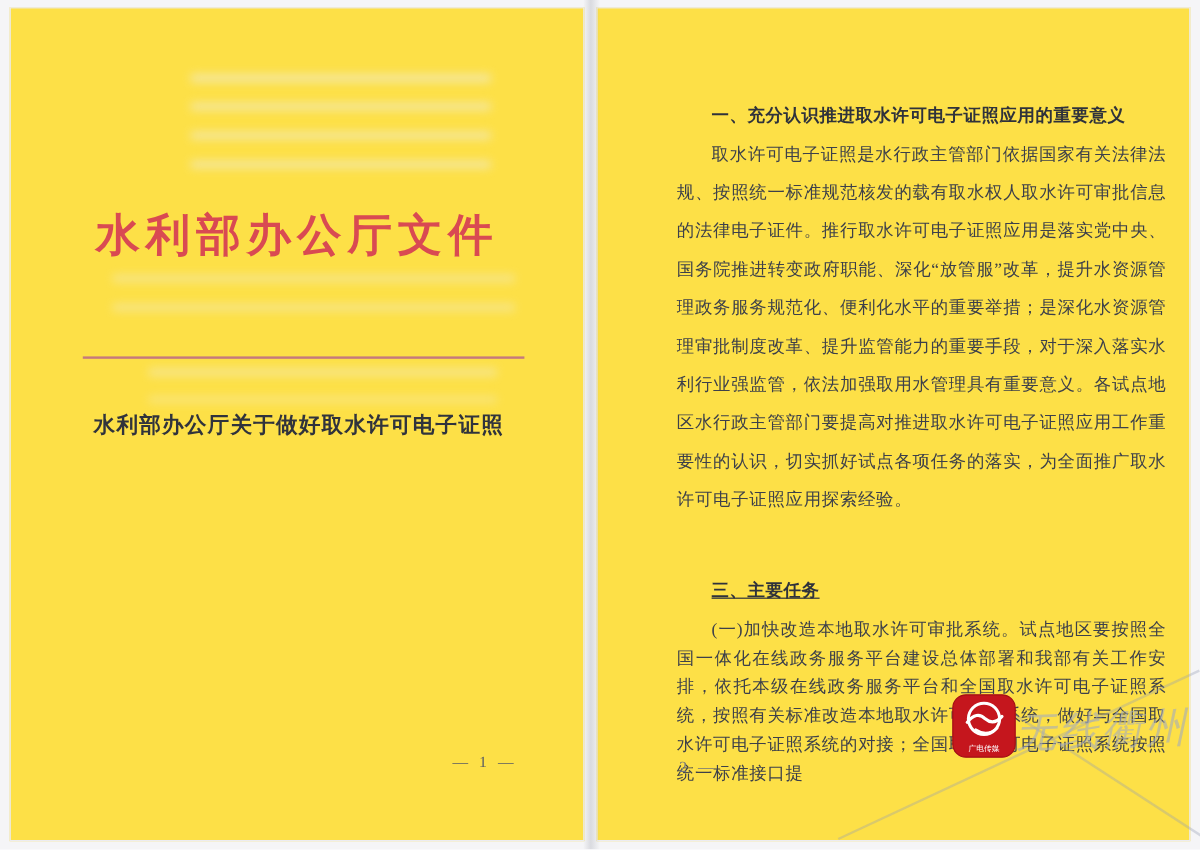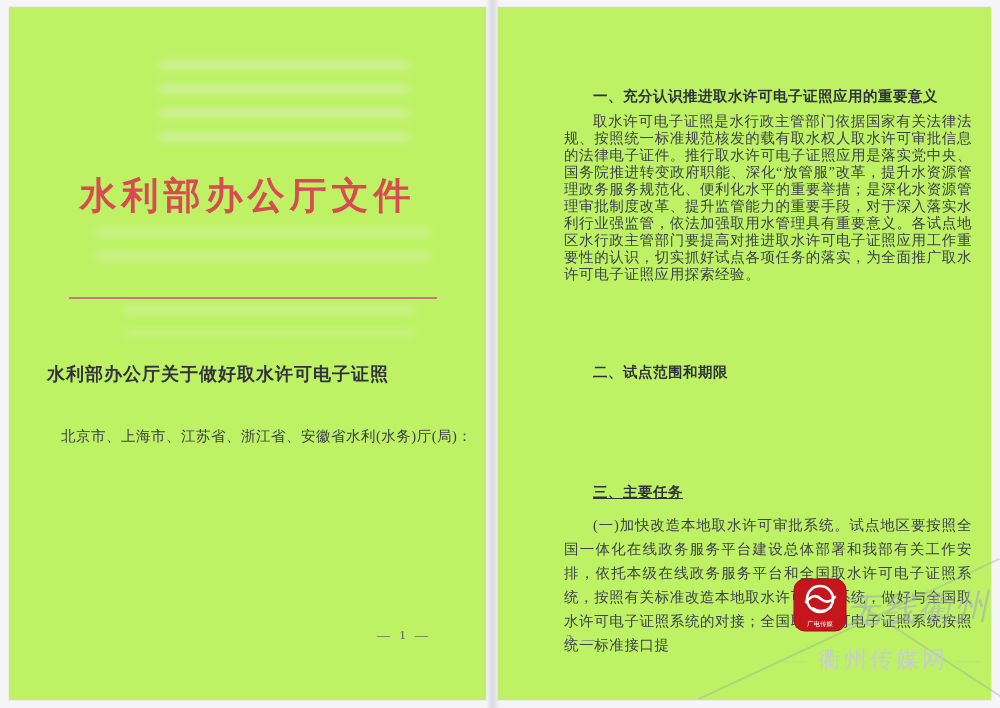--- a/index.html
+++ b/index.html
@@ -3,53 +3,53 @@
 <meta charset="utf-8">
 <style>
   html,body{margin:0;padding:0;}
   .canvas{
     position:relative;width:1000px;height:708px;overflow:hidden;
     background:#f5f5f7;
     font-family:"Liberation Serif","DejaVu Serif",serif;
     color:#3a3d47;
   }
   .page{
-    position:absolute;top:6px;height:695px;background:#bef264;
+    position:absolute;top:6px;height:695px;background:#fde047;
     border:1px solid #ececf1;box-sizing:border-box;z-index:1;
   }
   .page--1{left:8px;width:479px;}
   .page--2{left:497px;width:495px;}
   .seam{
     position:absolute;left:486px;top:0;width:14px;height:708px;z-index:2;
     background:linear-gradient(90deg,rgba(120,125,140,0) 0%,rgba(120,125,140,0.22) 45%,rgba(120,125,140,0) 100%);
   }
   .abs{position:absolute;}
   
   .letterhead{
     top:164px;left:0;width:100%;text-align:center;
     font-size:37px;font-weight:bold;letter-spacing:5px;color:#d94a52;
   }
   .docnum{top:262px;left:0;width:100%;text-align:center;font-size:13.5px;letter-spacing:1.5px;color:#43464f;}
   .red-rule{top:290px;left:60px;width:368px;height:2px;background:#c5797d;}
   .doc-title{
-    top:348px;left:38px;width:404px;text-align:left;
-    font-size:18px;font-weight:bold;line-height:38px;color:#30333c;letter-spacing:1px;
+    top:330px;left:38px;width:404px;text-align:center;
+    font-size:18px;font-weight:bold;line-height:38px;color:#30333c;letter-spacing:1px;font-family:Liberation Mono, monospace;
   }
   .salutation{top:420px;left:52px;width:412px;font-size:14.5px;letter-spacing:0.5px;}
   .body-p1{
     top:448px;left:54px;width:402px;
     font-size:15px;line-height:25px;letter-spacing:0.5px;
     text-align:justify;text-indent:2em;
   }
   .pagenum-1{top:620px;left:368px;font-size:13px;letter-spacing:3px;color:#585b64;}
   
   .p2-h{left:66px;width:408px;font-size:14.5px;font-weight:bold;text-indent:2em;color:#2f323b;letter-spacing:0.5px;}
   .p2-p{
     left:66px;width:408px;font-size:14.5px;letter-spacing:0.6px;
-    text-align:justify;text-indent:2em;line-height:17px;color:#3d404a;
+    text-align:justify;text-indent:2em;line-height:32px;color:#3d404a;
   }
   .h-1{top:80px;} .pp-1{top:106px;}
   .h-2{top:356px;} .pp-2{top:383px;}
   .h-3{top:476px;text-decoration:underline;} .pp-3{top:506px;line-height:24px;}
   .pagenum-2{top:624px;left:68px;font-size:13px;letter-spacing:3px;color:#70737c;}
   
   .smudge{
     position:absolute;z-index:2;filter:blur(4px);opacity:.55;pointer-events:none;
     background:repeating-linear-gradient(180deg,#eceef4 0px,#eceef4 6px,rgba(0,0,0,0) 6px,rgba(0,0,0,0) 24px);
   }
@@ -81,42 +81,39 @@
     <div class="smudge sm-2"></div>
     <div class="smudge sm-3"></div>
 
     <div class="abs letterhead">水利部办公厅文件</div>
     <div class="abs red-rule"></div>
 
     <div class="abs doc-title">
       <div>水利部办公厅关于做好取水许可电子证照</div>
     </div>
 
-    <div class="abs salutation">北京市、上海市、江苏省、浙江省、安徽省水利(水务)厅(局)：</div>
     <div class="abs pagenum-1">— 1 —</div>
   </div>
 
   <div class="seam"></div>
 
   <div class="page page--2">
     <div class="abs p2-h h-1">一、充分认识推进取水许可电子证照应用的重要意义</div>
     <div class="abs p2-p pp-1">取水许可电子证照是水行政主管部门依据国家有关法律法规、按照统一标准规范核发的载有取水权人取水许可审批信息的法律电子证件。推行取水许可电子证照应用是落实党中央、国务院推进转变政府职能、深化“放管服”改革，提升水资源管理政务服务规范化、便利化水平的重要举措；是深化水资源管理审批制度改革、提升监管能力的重要手段，对于深入落实水利行业强监管，依法加强取用水管理具有重要意义。各试点地区水行政主管部门要提高对推进取水许可电子证照应用工作重要性的认识，切实抓好试点各项任务的落实，为全面推广取水许可电子证照应用探索经验。</div>
 
-    <div class="abs p2-h h-2">二、试点范围和期限</div>
 
     <div class="abs p2-h h-3">三、主要任务</div>
     <div class="abs p2-p pp-3">(一)加快改造本地取水许可审批系统。试点地区要按照全国一体化在线政务服务平台建设总体部署和我部有关工作安排，依托本级在线政务服务平台和全国取水许可电子证照系统，按照有关标准改造本地取水许可审批系统，做好与全国取水许可电子证照系统的对接；全国取水许可电子证照系统按照统一标准接口提</div>
 
     <div class="abs pagenum-2">2 —</div>
   </div>
 
   <div class="wm-line wm-line--a"></div>
   <div class="wm-line wm-line--b"></div>
   <div class="wm-script">无线衢州</div>
-  <div class="wm-site">— 衢州传媒网 —</div>
 
   <div class="wm-logo">
     <svg width="54" height="54" viewBox="0 0 54 54">
       <rect x="1" y="1" width="52" height="52" rx="11" fill="#c5161d"></rect>
       <rect x="1" y="1" width="52" height="52" rx="11" fill="none" stroke="#a30f15" stroke-width="1"></rect>
       <circle cx="27" cy="21" r="13" fill="none" stroke="#ffffff" stroke-width="2.6"></circle>
       <path d="M13 24 q8 -10 15 -3 q7 6 14 -2" fill="none" stroke="#ffffff" stroke-width="2.6" stroke-linecap="round"></path>
       <path d="M20 30 q9 6 18 -1" fill="none" stroke="#ffffff" stroke-width="2" stroke-linecap="round"></path>
       <text x="27" y="48" text-anchor="middle" font-size="6.5" fill="#ffffff">广电传媒</text>
     </svg>

